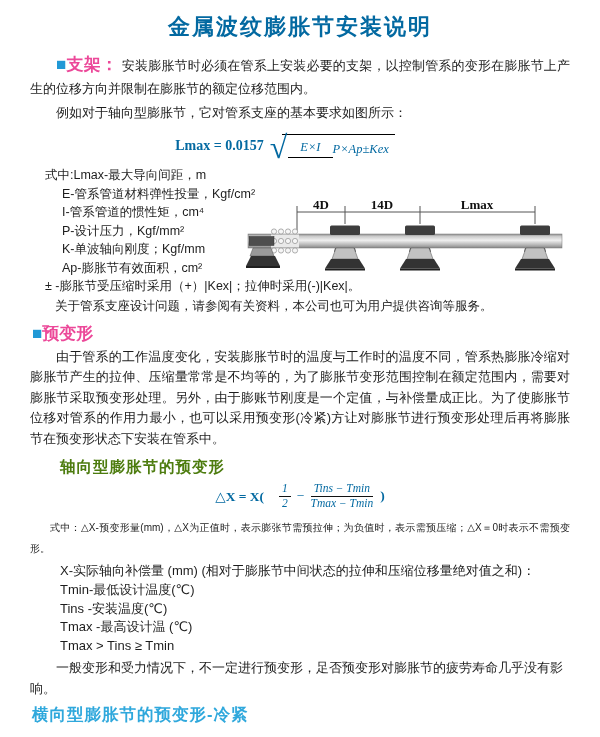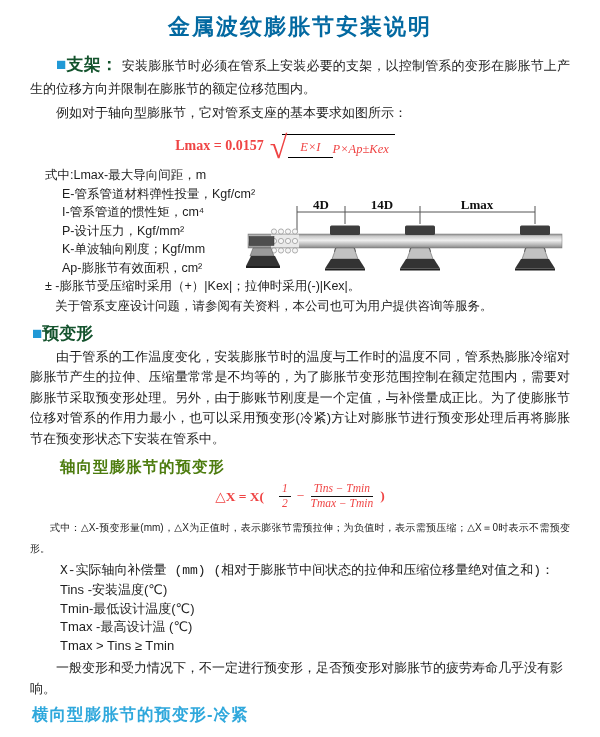--- a/index.html
+++ b/index.html
@@ -7,25 +7,25 @@
     width:600px;height:737px;background:#ffffff;position:relative;
     font-family:"Liberation Sans","DejaVu Sans",sans-serif;color:#1d1d1d;
     overflow:hidden;
   }
   .page{padding:0 30px;}
   .doc-title{
     text-align:center;font-size:22px;font-weight:bold;color:#0369a1;
     letter-spacing:2px;margin:13px 0 12px 0;line-height:28px;
   }
   .p-support{font-size:13px;line-height:23px;text-align:justify;margin:10px 0 0 0;text-indent:26px;}
-  .sec-label{color:#14532d;font-size:17px;font-weight:bold;font-style:normal;}
+  .sec-label{color:#ec4899;font-size:17px;font-weight:bold;font-style:normal;}
   .sec-bullet{color:#2199d6;font-size:17px;}
   .p-example{font-size:13px;line-height:23px;margin:1px 0 0 0;text-indent:2em;}
 
-  .formula{font-family:"Liberation Serif","DejaVu Serif",serif;color:#ef4444;}
+  .formula{font-family:"Liberation Serif","DejaVu Serif",serif;color:#0369a1;}
   .formula1{display:flex;justify-content:center;align-items:center;margin:5px 30px 2px 0;height:34px;}
   .f-lhs{font-weight:bold;font-size:14px;margin-right:6px;}
   .rad{font-size:32px;line-height:1;font-weight:400;margin-right:-5px;transform:translateY(1px);}
   .radicand{display:inline-block;border-top:1.6px solid #000;padding:2px 6px 0 6px;}
   .stack{display:inline-flex;flex-direction:row;align-items:center;font-style:italic;font-size:12.5px;line-height:1.25;}
   .stack .sn{border-bottom:1px solid #000;padding:0 12px 1px 12px;}
   .stack .sd{padding-top:1px;}
 
   .vars-zone{position:relative;margin-top:3px;font-size:12.5px;line-height:18.5px;}
   .var-line{margin-left:15px;white-space:nowrap;}
@@ -42,21 +42,21 @@
 
   .formula2{display:flex;justify-content:center;align-items:center;height:34px;font-size:13.5px;margin:2px 0 0 0;}
   .f2-pre{font-weight:bold;margin-right:11px;}
   .vfrac{display:inline-flex;flex-direction:column;align-items:center;font-size:11.5px;line-height:1.2;font-style:italic;margin:0 4px;vertical-align:middle;}
   .vfrac .ft{border-bottom:1px solid #111;padding:0 3px 0 3px;}
   .vfrac .fb{padding-top:0;}
   .f2-op{margin:0 2px;}
   .f2-close{font-weight:bold;margin-left:3px;}
 
   .p-explain{font-size:10px;line-height:21px;text-align:justify;text-indent:2em;margin:4px 0 0 0;}
-  .x-line{font-size:13px;line-height:21px;margin:1px 0 0 30px;font-family:Liberation Mono, monospace;}
+  .x-line{font-size:13px;line-height:21px;margin:1px 0 0 30px;}
   .temp-line{font-size:13px;line-height:18.5px;margin-left:30px;}
   .note-line{font-size:13px;line-height:21px;text-indent:2em;margin-top:2px;}
 </style>
 </head>
 <body>
 
 <div class="page">
 
   <h1 class="doc-title">金属波纹膨胀节安装说明</h1>
 
@@ -176,21 +176,21 @@
     <span class="f2-op">−</span>
     <span class="vfrac">
       <span class="ft">Tins − Tmin</span>
       <span class="fb">Tmax − Tmin</span>
     </span>
     <span class="f2-close">)</span>
   </div>
 
   <p class="p-explain">式中：△X-预变形量(mm)，△X为正值时，表示膨张节需预拉伸；为负值时，表示需预压缩；△X＝0时表示不需预变形。</p>
   <div class="x-line">X-实际轴向补偿量 (mm) (相对于膨胀节中间状态的拉伸和压缩位移量绝对值之和)：</div>
+  <div class="temp-line">Tmin-最低设计温度(℃)</div>
   <div class="temp-line">Tins -安装温度(℃)</div>
-  <div class="temp-line">Tmin-最低设计温度(℃)</div>
   <div class="temp-line">Tmax -最高设计温 (℃)</div>
   <div class="temp-line">Tmax &gt; Tins ≥ Tmin</div>
   <div class="note-line">一般变形和受力情况下，不一定进行预变形，足否预变形对膨胀节的疲劳寿命几乎没有影响。</div>
 
   <h3 class="sub-head2">横向型膨胀节的预变形-冷紧</h3>
 
 </div>
 
 </body></html>

